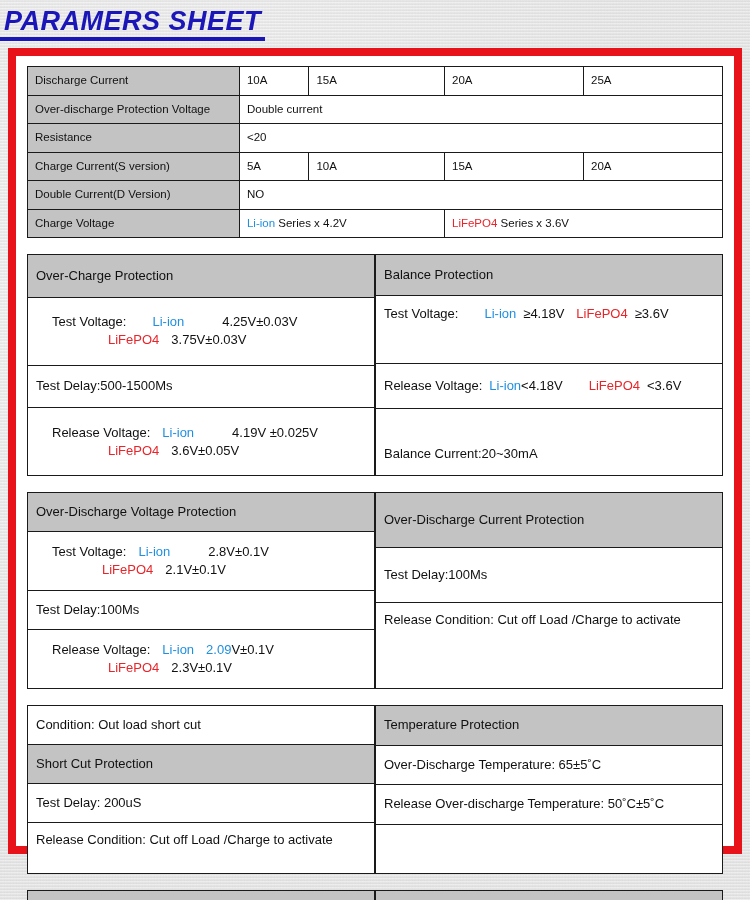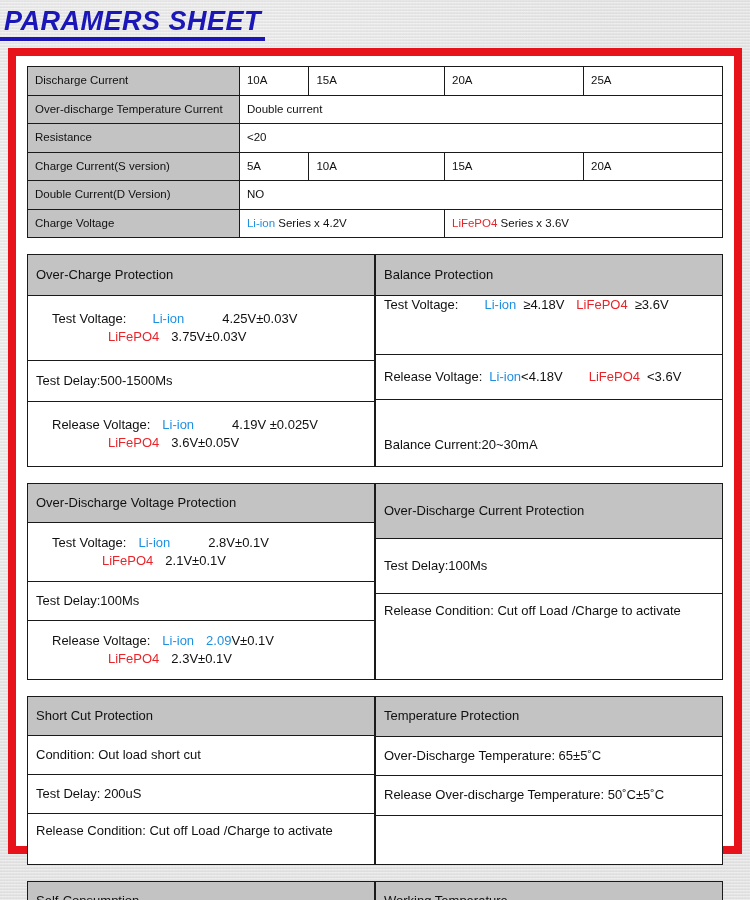--- a/index.html
+++ b/index.html
@@ -129,21 +129,21 @@
     </colgroup>
     <tbody>
       <tr>
         <td class="rowlabel">Discharge Current</td>
         <td>10A</td>
         <td>15A</td>
         <td>20A</td>
         <td>25A</td>
       </tr>
       <tr>
-        <td class="rowlabel">Over-discharge Temperature Current</td>
+        <td class="rowlabel">Over-discharge Protection Voltage</td>
         <td colspan="4">Double current</td>
       </tr>
       <tr>
         <td class="rowlabel">Resistance</td>
         <td colspan="4">&lt;20</td>
       </tr>
       <tr>
         <td class="rowlabel">Charge Current(S version)</td>
         <td>5A</td>
         <td>10A</td>
@@ -187,21 +187,21 @@
         </tbody>
       </table>
     </div>
     <div class="half right">
       <table class="inner">
         <tbody>
           <tr>
             <td class="hdr" style="height:28px">Balance Protection</td>
           </tr>
           <tr>
-            <td style="height:52px;vertical-align:top;padding-top:0">
+            <td style="height:52px;vertical-align:top;padding-top:9px">
               <span class="kv"><span>Test Voltage:</span><span class="gapv"></span><span class="liion">Li-ion</span><span class="gapv-xs"></span><span>≥4.18V</span><span class="gapv-s"></span><span class="lifepo4">LiFePO4</span><span class="gapv-xs"></span><span>≥3.6V</span></span>
             </td>
           </tr>
           <tr>
             <td style="height:32px">
               <span class="kv"><span>Release Voltage:</span><span class="gapv-xs"></span><span class="liion">Li-ion</span><span>&lt;4.18V</span><span class="gapv"></span><span class="lifepo4">LiFePO4</span><span class="gapv-xs"></span><span>&lt;3.6V</span></span>
             </td>
           </tr>
           <tr>
             <td style="height:48px;vertical-align:bottom;padding-bottom:12px">Balance Current:20~30mA</td>
@@ -251,24 +251,24 @@
         </tbody>
       </table>
     </div>
   </div>
 
   <div class="pair">
     <div class="half left">
       <table class="inner">
         <tbody>
           <tr>
+            <td style="height:26px">Condition:    Out load short cut</td>
+          </tr>
+          <tr>
             <td class="hdr" style="height:26px">Short Cut Protection</td>
-          </tr>
-          <tr>
-            <td style="height:26px">Condition:    Out load short cut</td>
           </tr>
           <tr>
             <td style="height:26px">Test Delay: 200uS</td>
           </tr>
           <tr>
             <td style="height:36px;vertical-align:top;padding-top:8px">Release Condition: Cut off Load /Charge to activate</td>
           </tr>
         </tbody>
       </table>
     </div>

